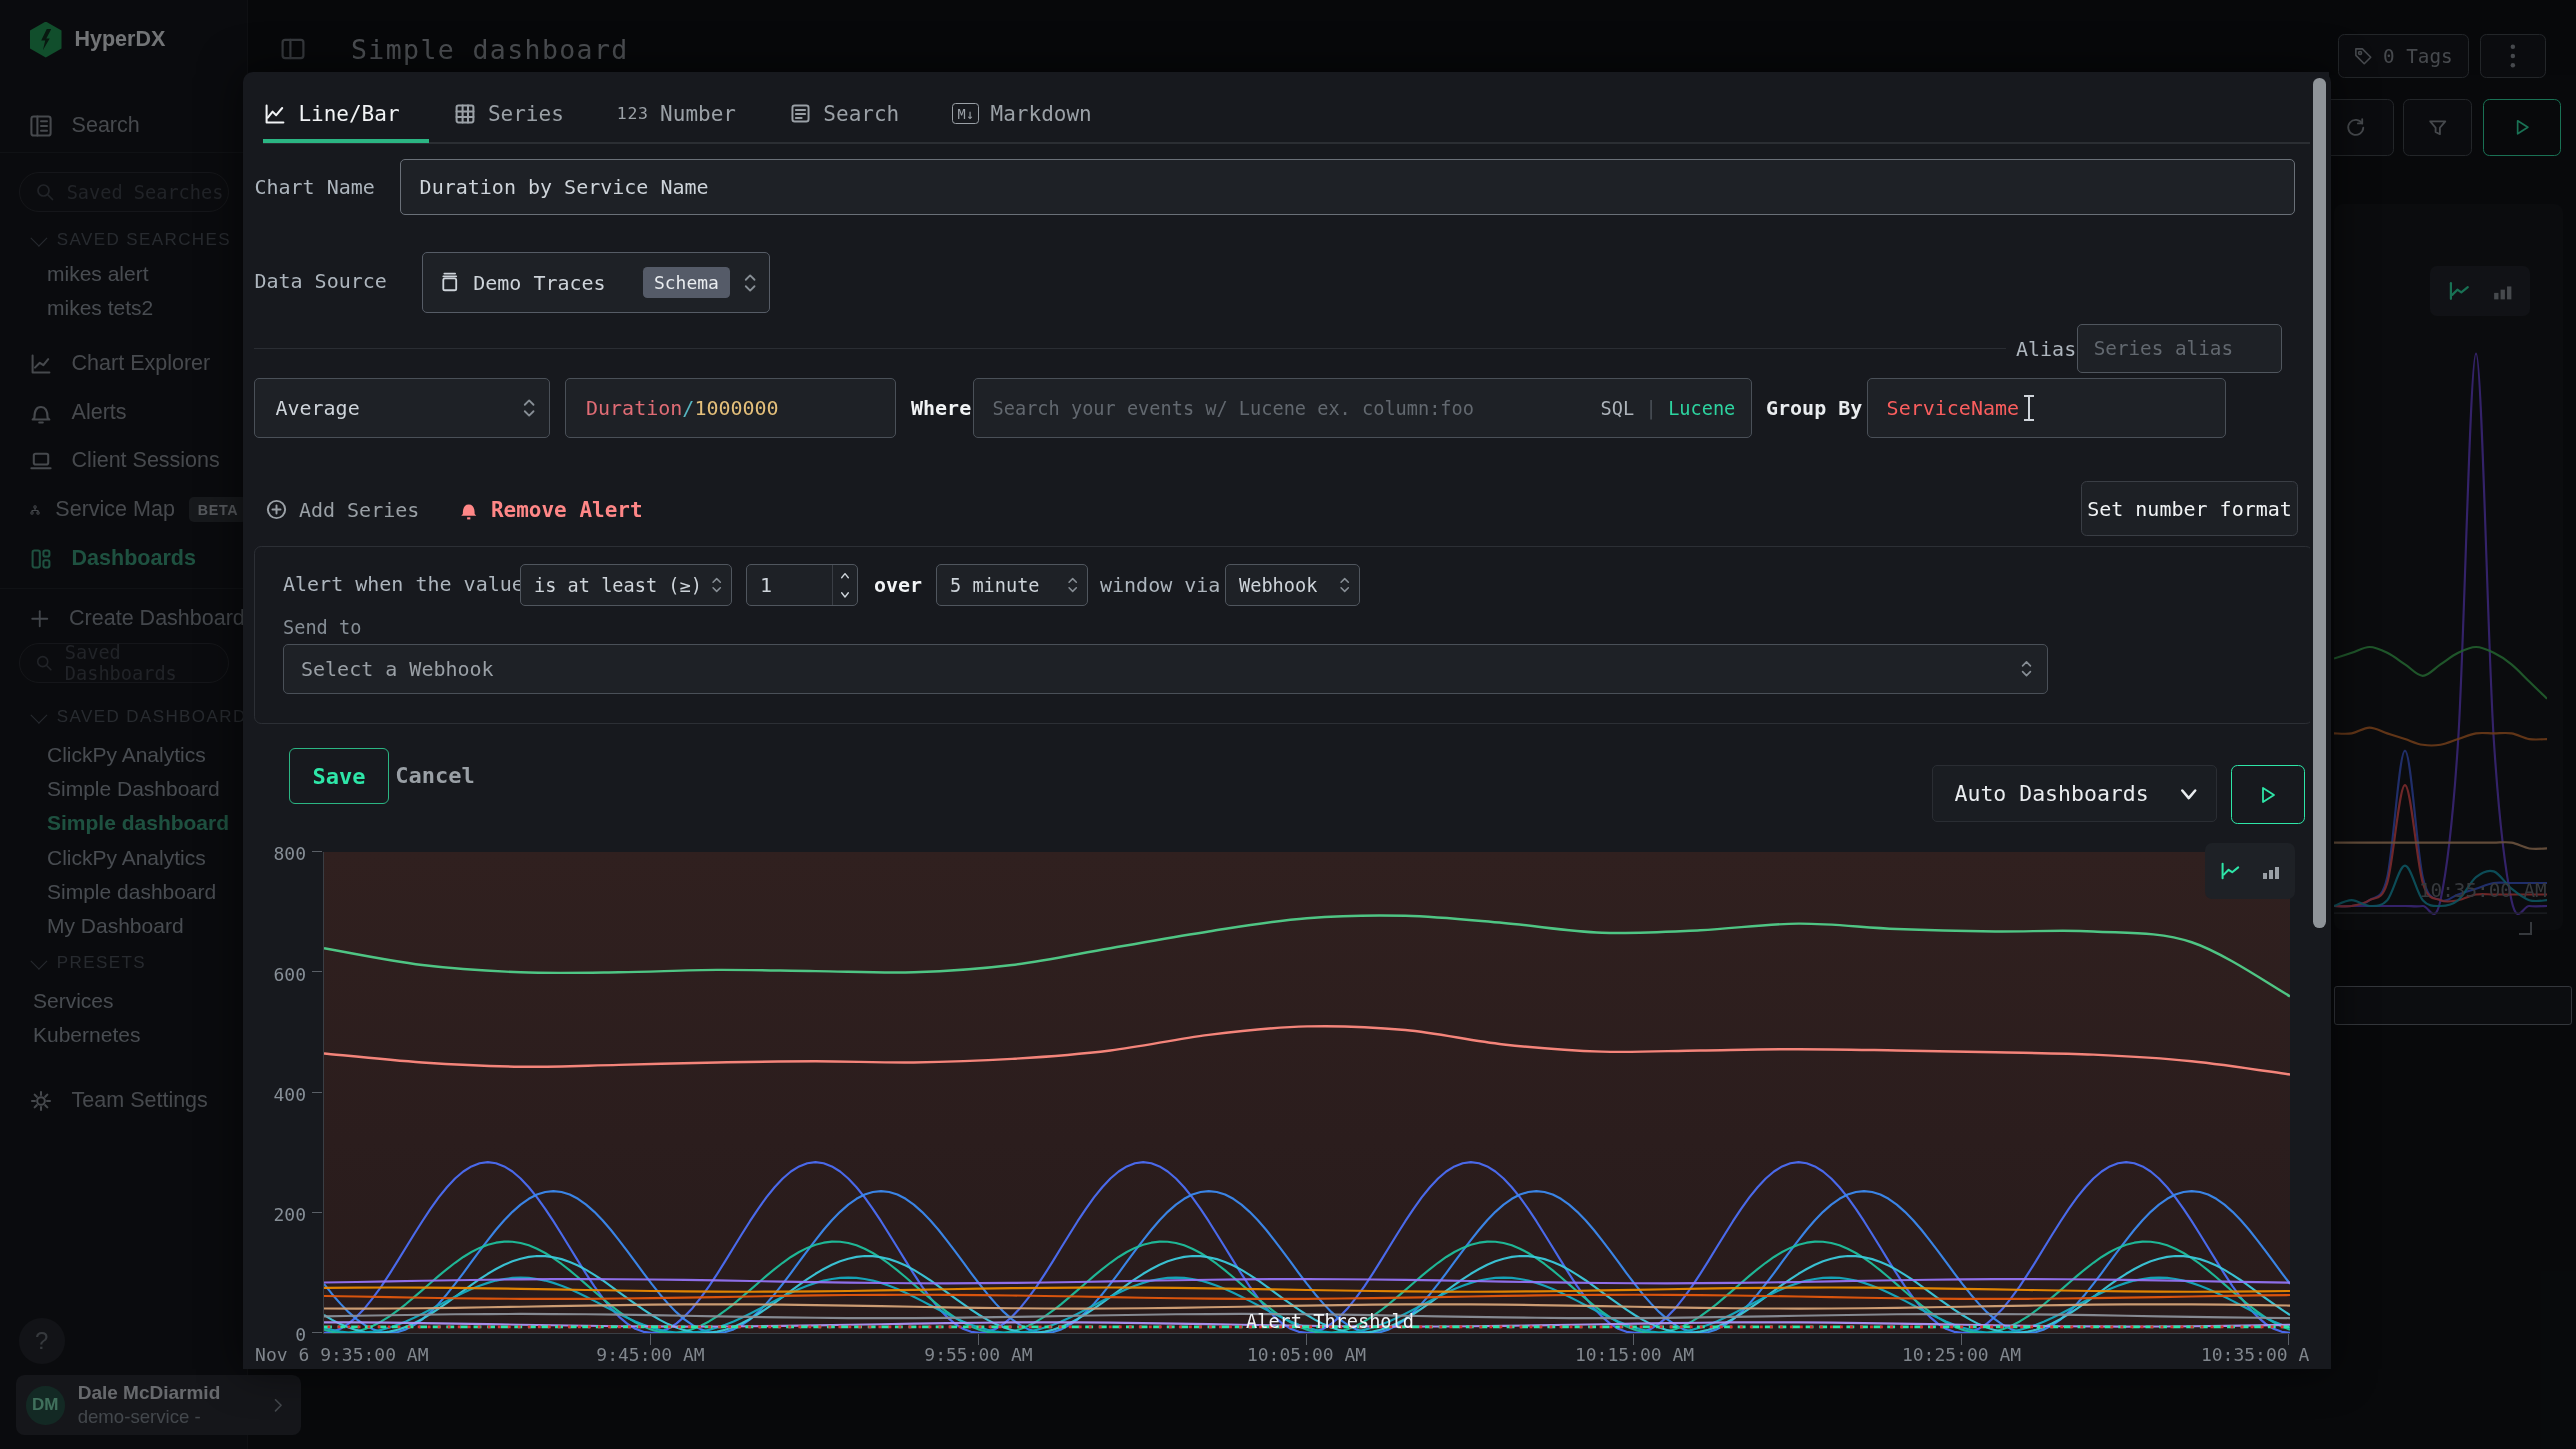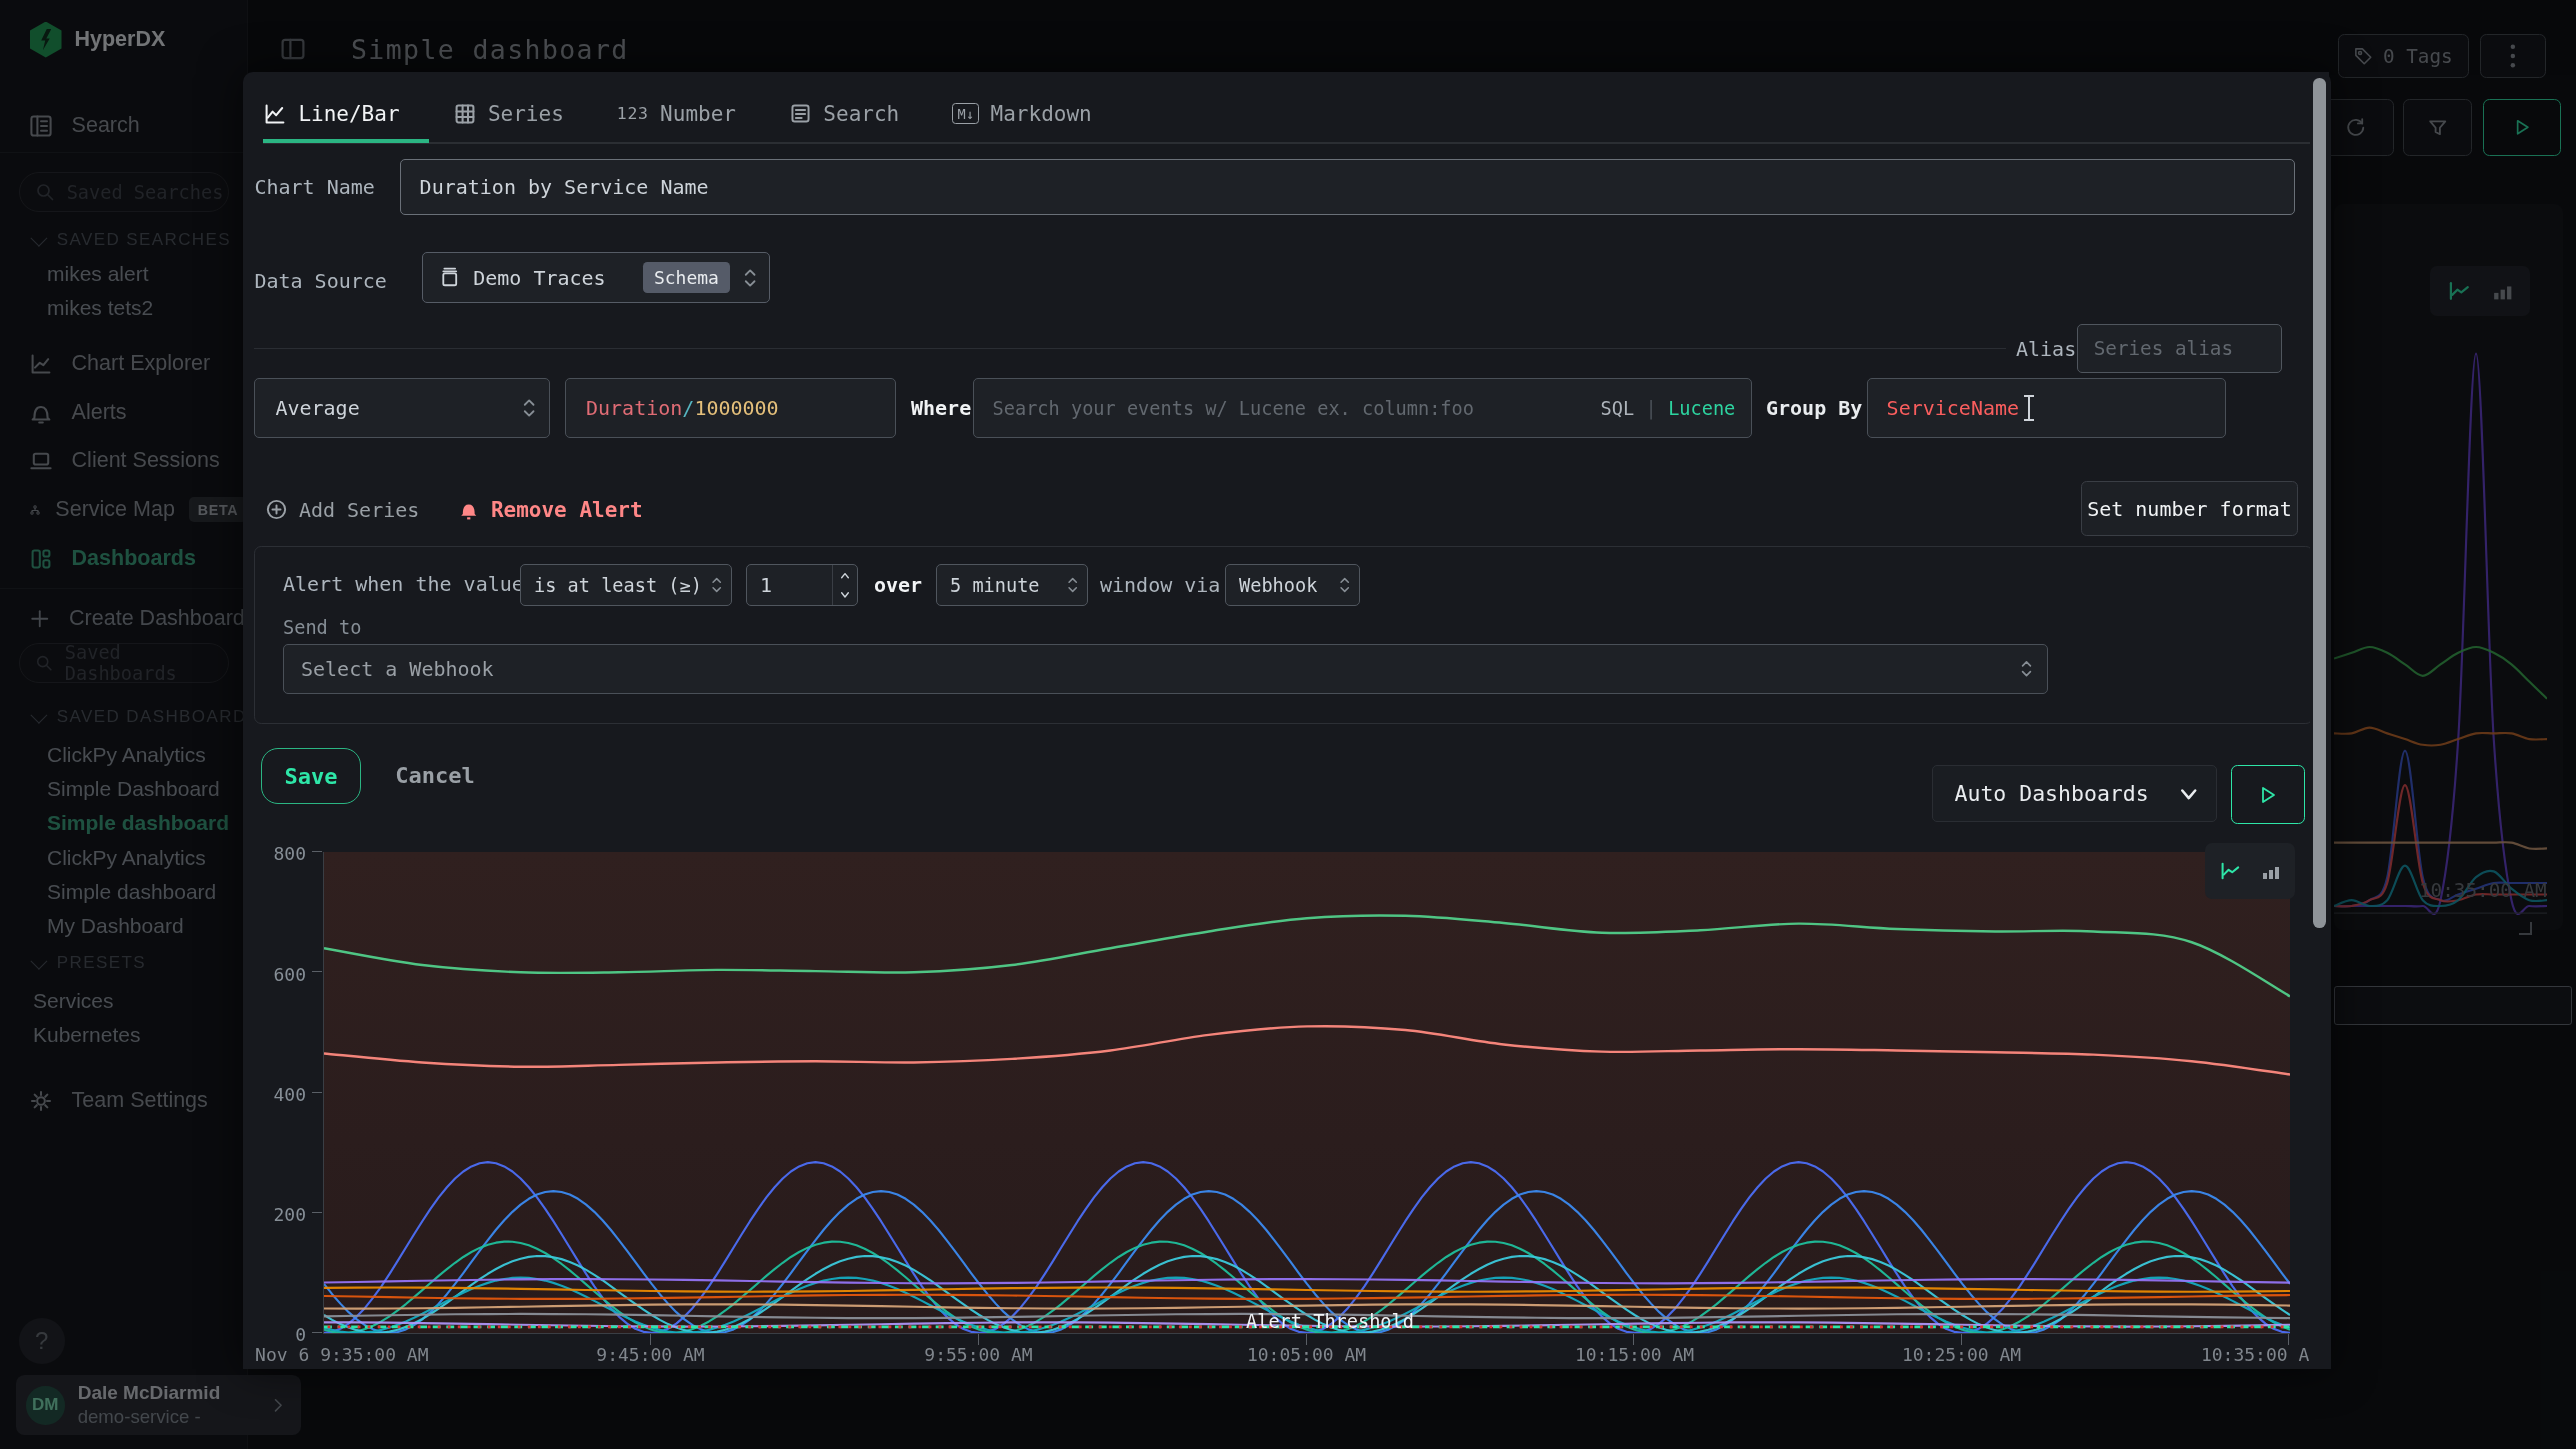--- a/index.html
+++ b/index.html
@@ -80,22 +80,22 @@
   .lucene{color:#2dd4a0;}
   .groupval{color:#fa5e5e;}
 
   .link-gray{color:#9aa0a6;font-size:20px;display:flex;align-items:center;gap:11.4px;}
   .link-red{color:#ff8787;font-size:21px;font-weight:bold;display:flex;align-items:center;gap:11.4px;}
   .btn-plain{border:1.4px solid #3a3e45;background:#1d2025;border-radius:5.7px;color:#f1f3f5;
              font-size:20px;display:flex;align-items:center;justify-content:center;}
   .alert-panel{left:11.4px;top:474px;width:2057px;height:176px;border:1.4px solid #2c2f35;border-radius:7.2px;}
   .yellowbox{border:6.4px solid #f2b705;border-radius:7.2px;background:#141619;display:flex;
              align-items:center;justify-content:center;color:#f1f3f5;font-size:20px;}
-  .btn-save{border:1.8px solid #2bb583;border-radius:17px;color:#2ee6a8;font-weight:bold;
-            font-size:22px;display:flex;align-items:center;justify-content:center;background:transparent;}
+  .btn-save{border:1.8px solid #2bb583;border-radius:6px;color:#2ee6a8;font-weight:bold;
+            font-size:22px;display:flex;align-items:center;justify-content:center;background:transparent;margin-left:28px;}
   .btn-green-outline{border:1.8px solid #2ee6a8;border-radius:6.4px;color:#2ee6a8;
             display:flex;align-items:center;justify-content:center;background:transparent;}
 
   .plot{left:80px;top:780px;width:1966px;height:481px;
         background:linear-gradient(180deg,#30201f 0%,#2b1d1d 60%,#281b1b 100%);
         border-left:1.4px solid #3a3e44;border-bottom:1.4px solid #3a3e44;}
   .ytick{width:50px;text-align:right;color:#868e96;font-size:18px;}
   .ytick-dash{width:10px;height:1.4px;background:#5a5f66;}
   .xlab{width:229px;text-align:center;color:#80868d;font-size:18px;}
   .threshold-label{color:#f1f3f5;font-size:18.6px;}
@@ -350,21 +350,21 @@
       </span>
     </div>
     <div class="abs tab-underline"></div>
 
     <div class="abs fld-label" style="left:11.4px;top:87px;height:56px;">Chart Name</div>
     <div class="abs inp" style="left:157px;top:87px;width:1895px;height:56px;border-color:#6a7078;padding-left:18.6px;">
       <span>Duration by Service Name</span>
     </div>
 
     <div class="abs fld-label" style="left:11.4px;top:180px;height:57px;">Data Source</div>
-    <div class="abs inp" style="left:179px;top:180px;width:348px;height:51px;border-color:#565c66;padding:0 11.4px 0 15.7px;gap:13px;">
+    <div class="abs inp" style="left:179px;top:180px;width:348px;height:61px;border-color:#565c66;padding:0 11.4px 0 15.7px;gap:13px;">
       <svg class="icn" width="21.5" height="21.5" viewBox="0 0 20 20">
           <rect x="4" y="6" width="12" height="11" rx="1.5"></rect>
           <line x1="4" y1="4" x2="16" y2="4"></line>
           <line x1="5" y1="1.5" x2="15" y2="1.5"></line>
         </svg>
       <span>Demo Traces</span>
       <span class="badge-schema" style="margin-left:auto;">Schema</span>
       <svg class="icn select-chevs" style="margin-left:0;" width="14.3" height="24" viewBox="0 0 12 22">
           <path d="M2 8 L6 4 L10 8"></path>
           <path d="M2 14 L6 18 L10 14"></path>

